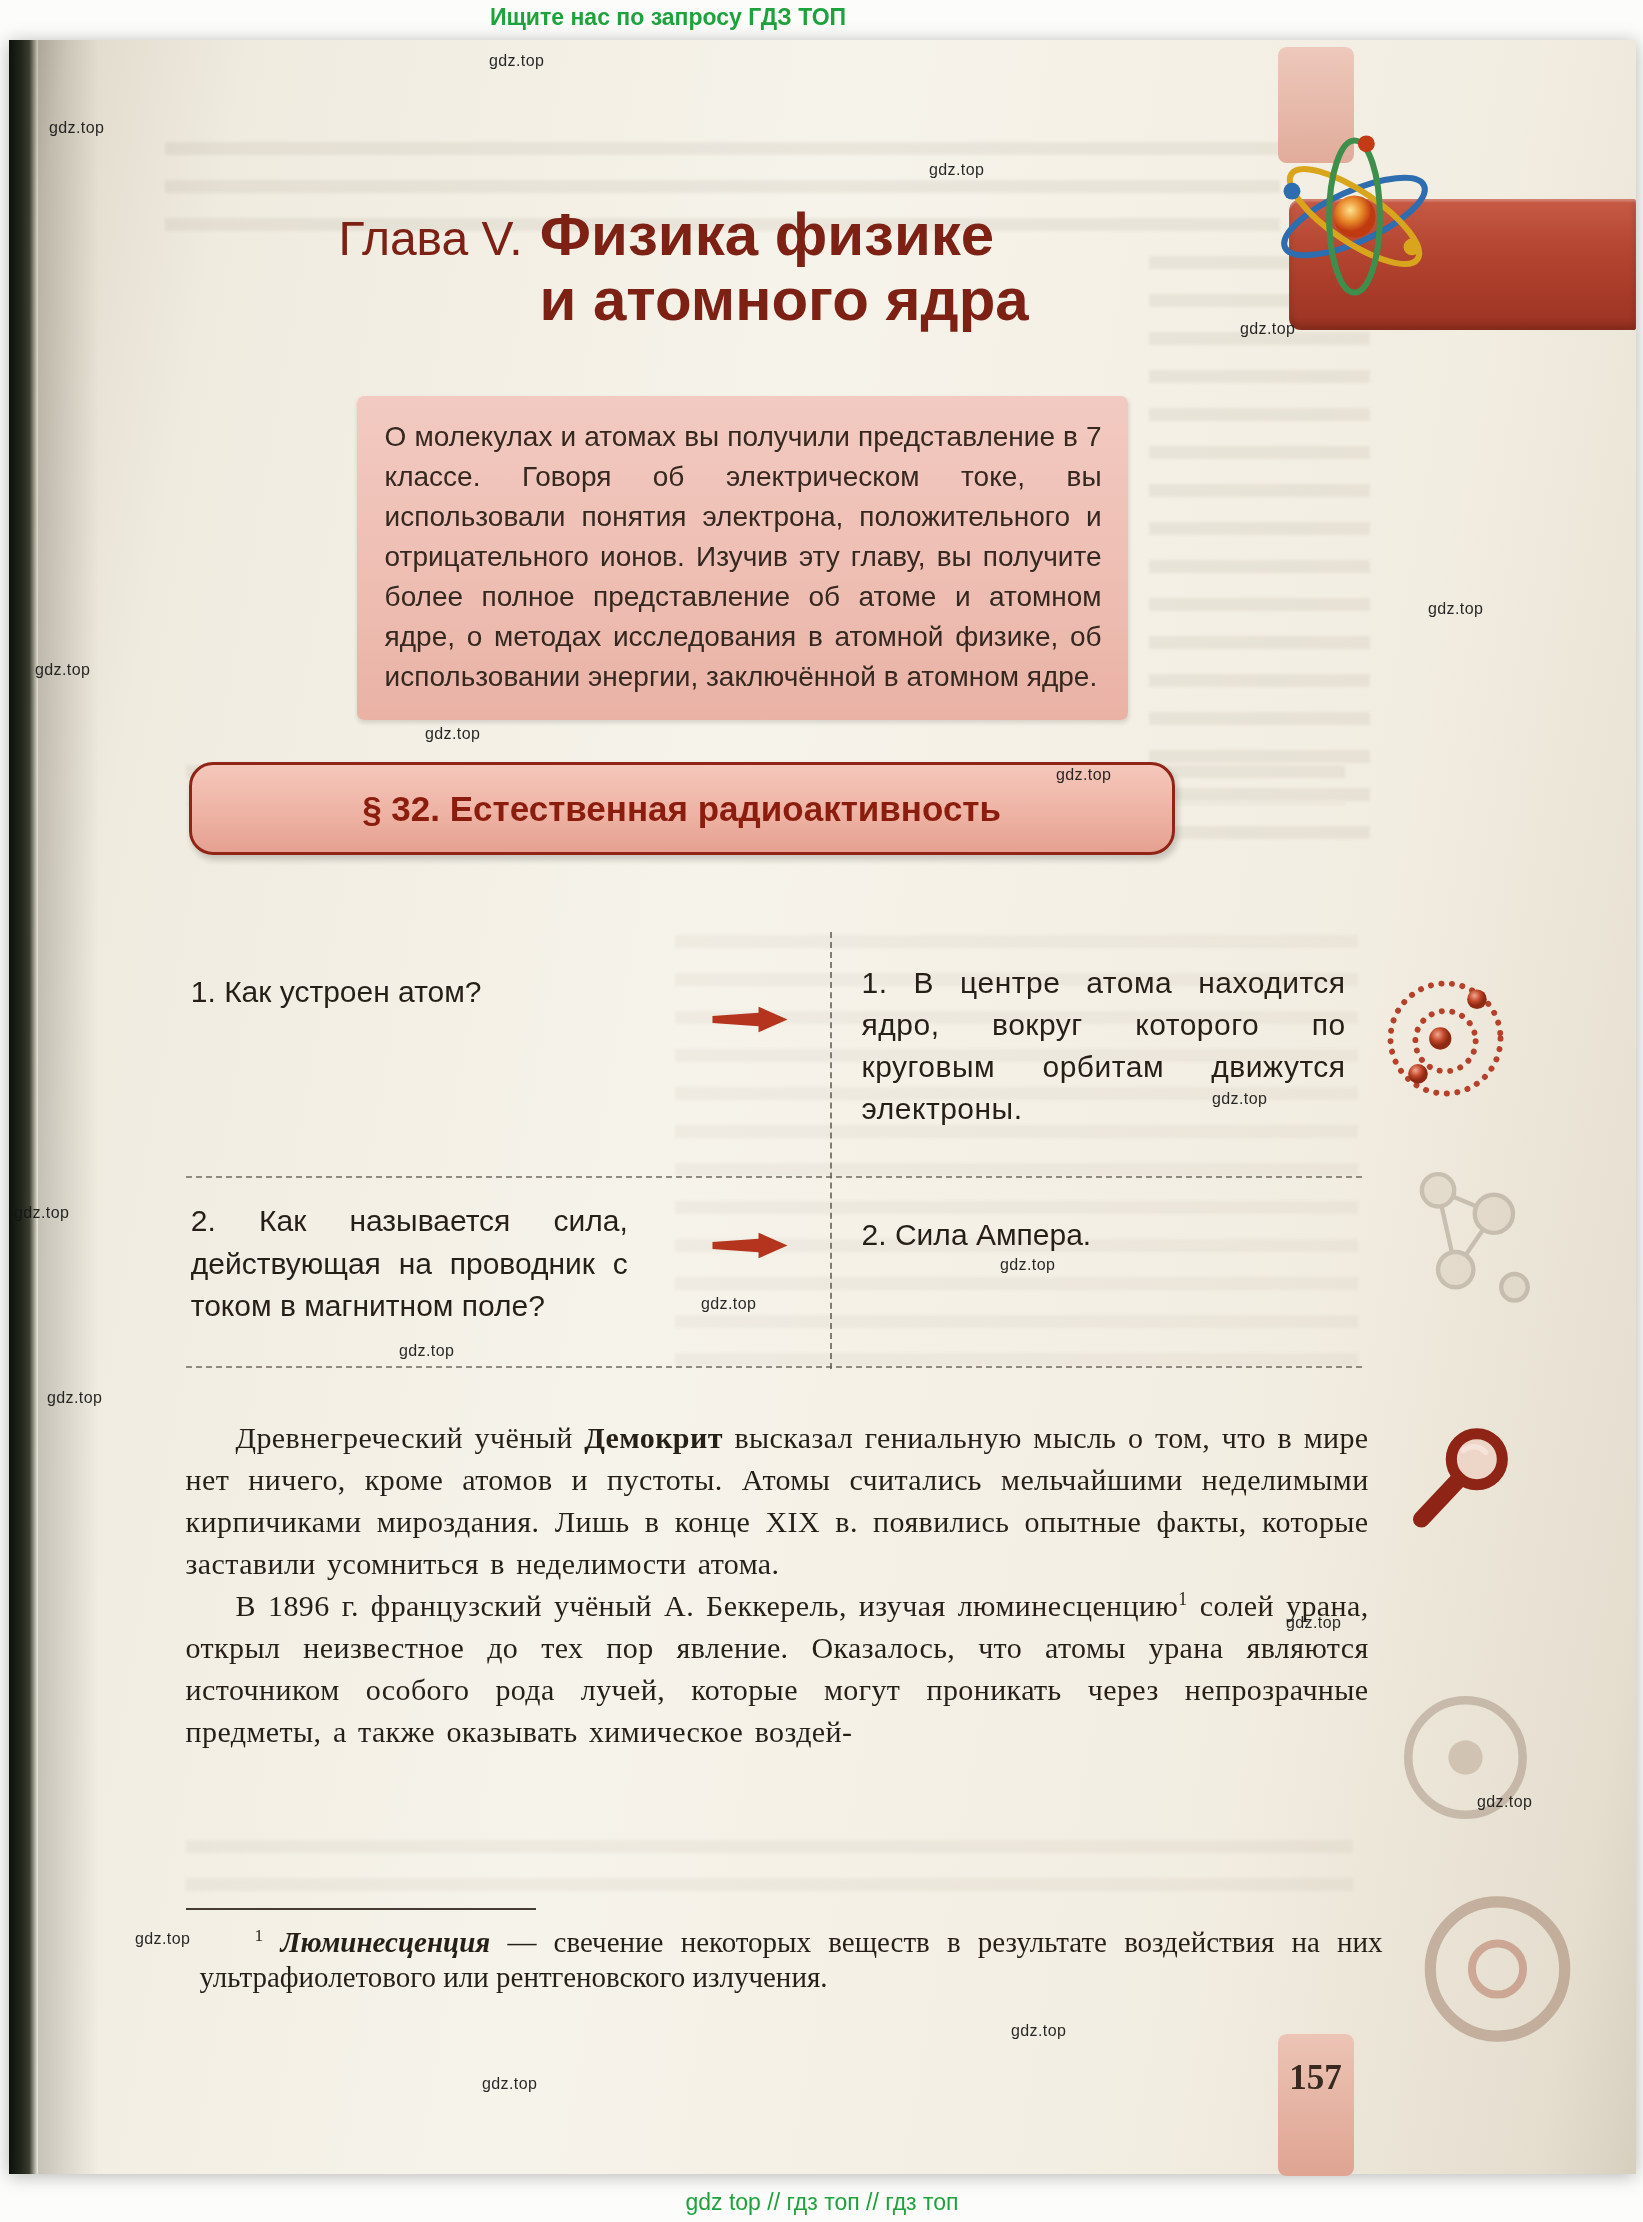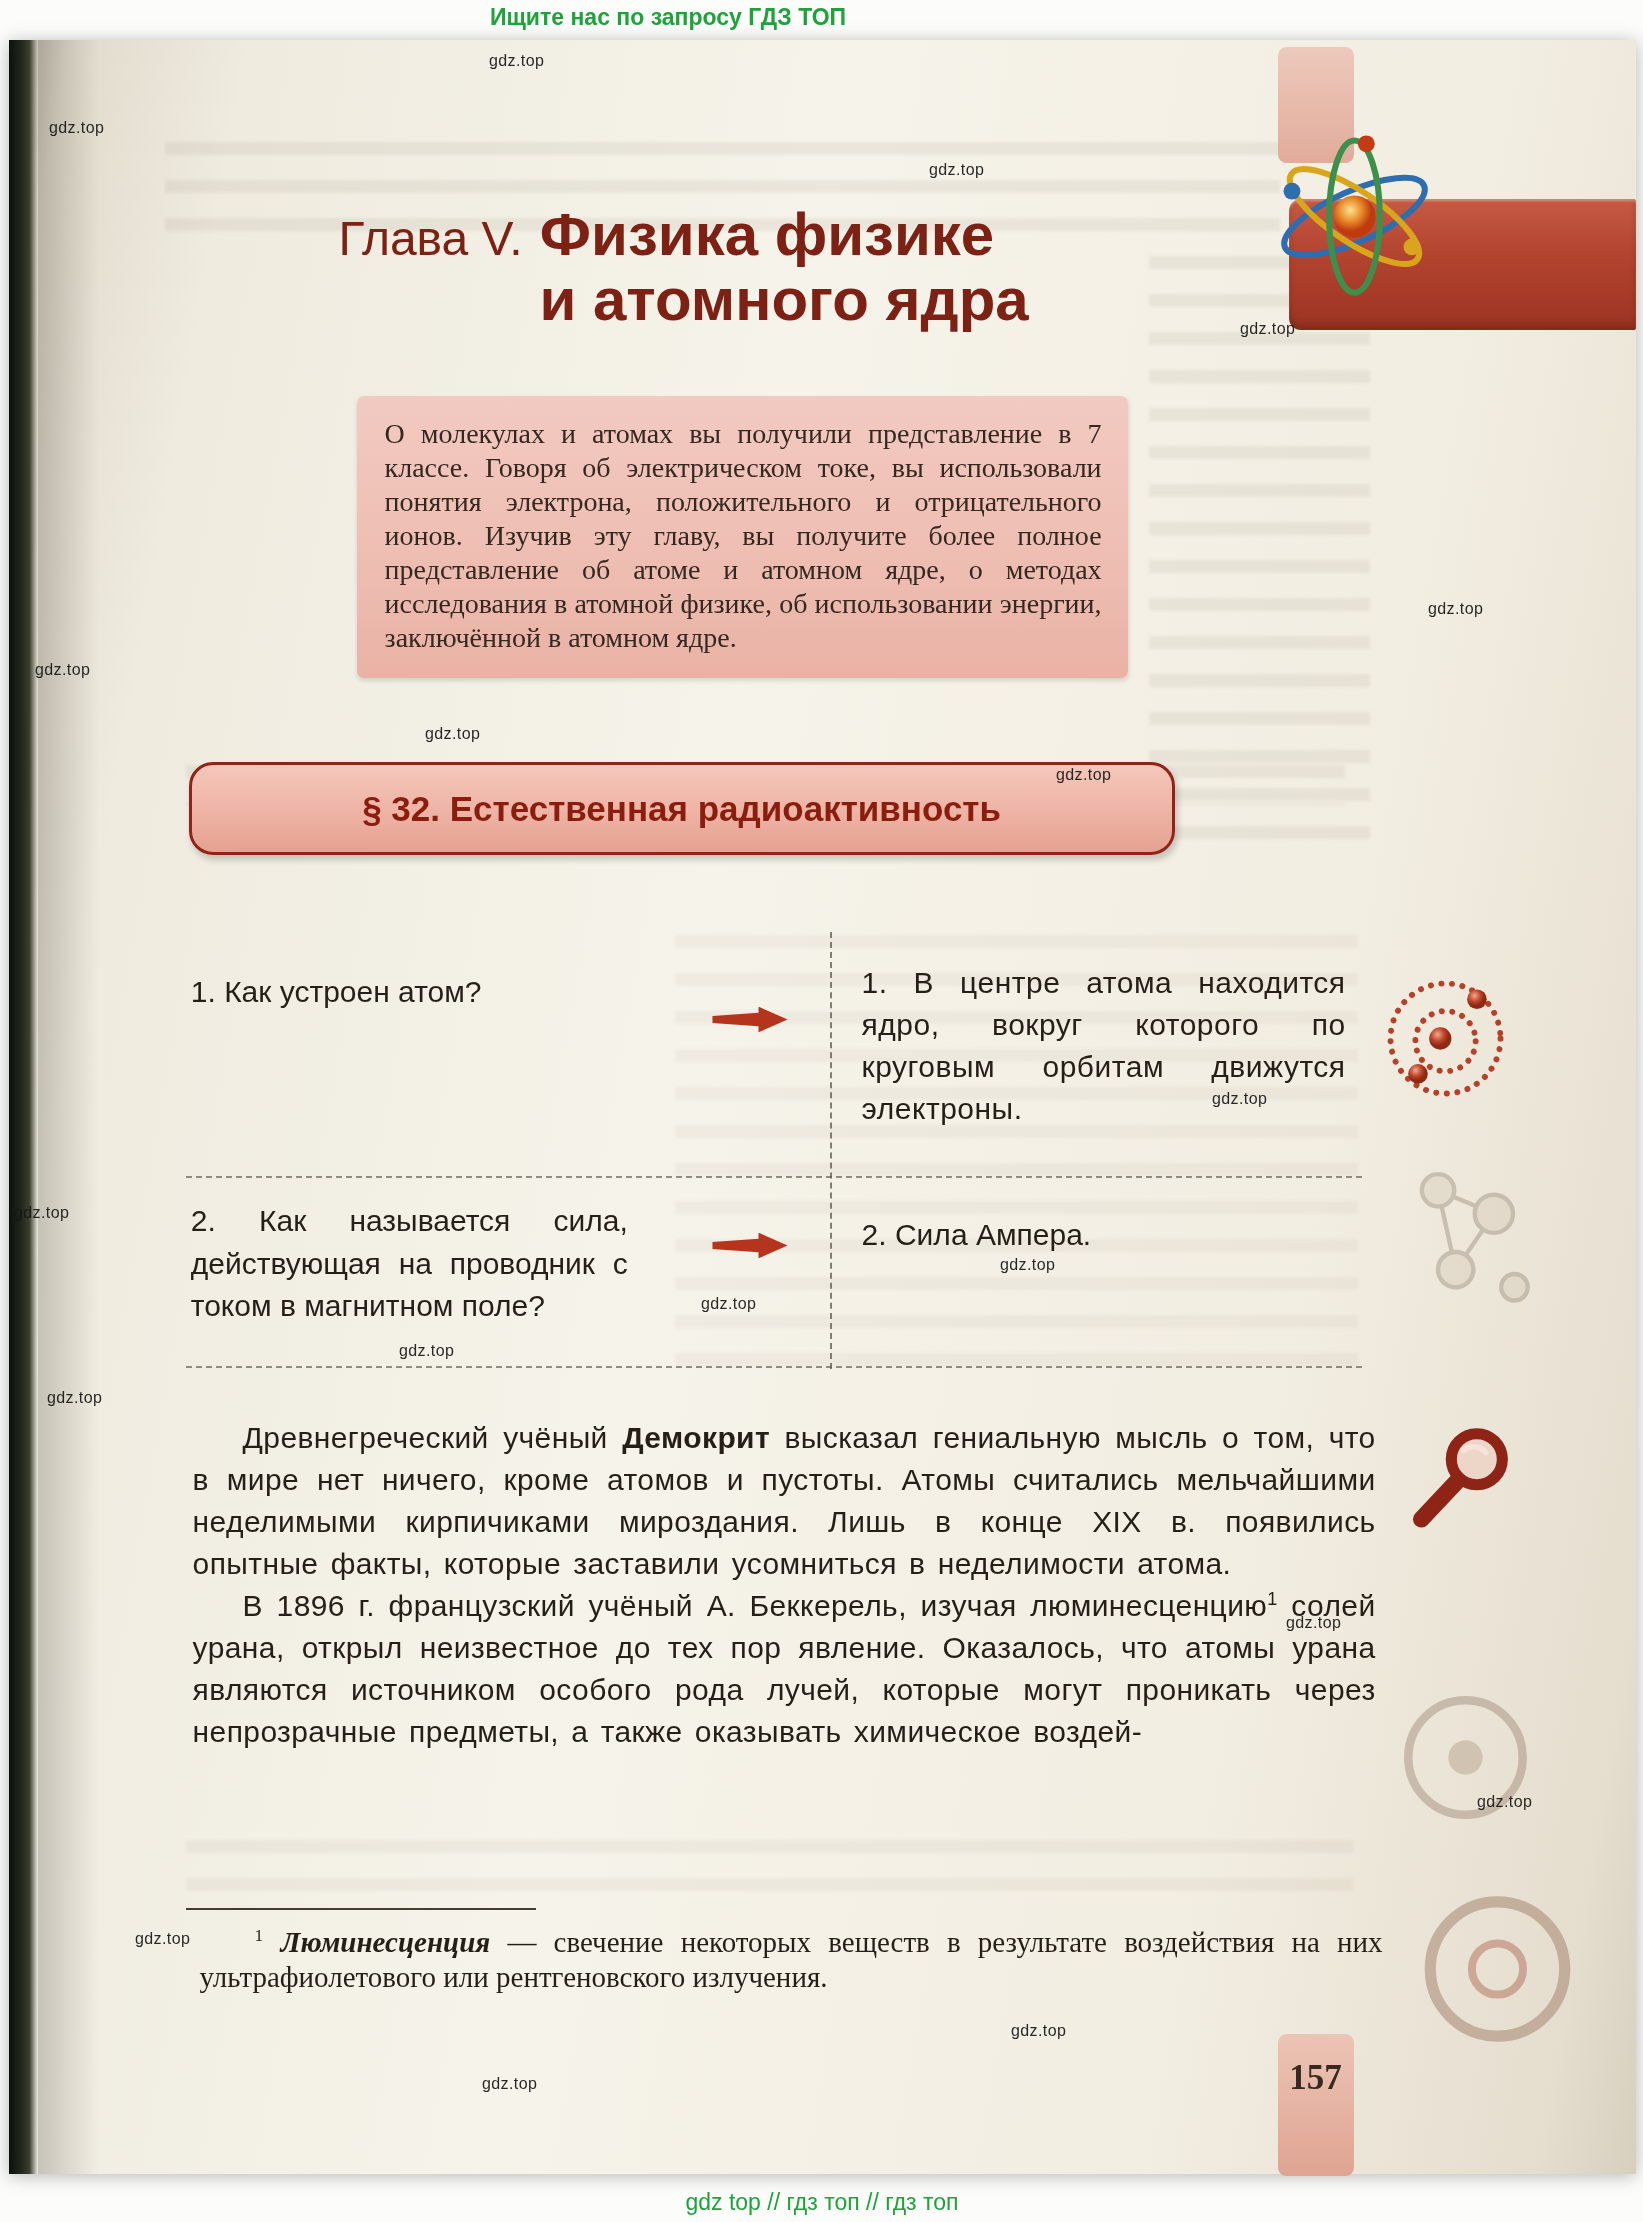--- a/index.html
+++ b/index.html
@@ -28,21 +28,21 @@
   .chapter-heading{position:absolute;left:330px;top:163px;width:830px;color:#7d2114;line-height:1.08;}
   .chapter-heading .l1{white-space:nowrap;}
   .chapter-label{font-size:48px;font-weight:400;margin-right:17.3px;}
   .chapter-title{font-size:60px;font-weight:700;}
   .chapter-heading .l2{font-size:60px;font-weight:700;text-align:center;padding-left:61px;}
 
   
   .intro-box{position:absolute;left:348px;top:356px;width:771px;box-sizing:border-box;
         background:linear-gradient(180deg,#f2cac1 0%,#eebdb2 60%,#e9b2a5 100%);
         border-radius:7px;padding:21px 26px 22.5px 28px;box-shadow:0.9px 2.6px 4.3px rgba(0,0,0,.12);}
-  .intro-text{font-size:28px;line-height:34px;text-align:justify;color:#342820;font-family:Liberation Serif, serif;}
+  .intro-text{font-size:28px;line-height:40px;text-align:justify;color:#342820;}
 
   
   .section-box{position:absolute;left:180px;top:722px;width:986px;height:93px;box-sizing:border-box;
         border:3.5px solid #8f2417;border-radius:24px;
         background:linear-gradient(180deg,#f4c7bb 0%,#eeb3a4 55%,#e5a191 100%);
         display:flex;align-items:center;justify-content:center;
         box-shadow:2.6px 4.3px 6px rgba(0,0,0,.18);}
   .section-title{font-size:35px;font-weight:700;color:#8a1d0e;}
 
   
@@ -52,22 +52,22 @@
   .review .hline2{position:absolute;left:0;top:439px;width:1176px;border-top:2.6px dashed rgba(90,85,75,.65);}
   .review .q1{position:absolute;left:5.2px;top:48px;width:553px;}
   .review .a1{position:absolute;left:676px;top:35px;width:484px;text-align:justify;line-height:1.40;letter-spacing:0.5px;}
   .review .q2{position:absolute;left:5.2px;top:273px;width:437px;text-align:justify;line-height:1.42;}
   .review .a2{position:absolute;left:676px;top:291px;}
   .arrow{position:absolute;width:80px;height:29px;}
   .arrow.one{left:524px;top:78px;}
   .arrow.two{left:524px;top:304px;}
 
   
-  .body-text{position:absolute;left:184px;top:1377px;width:1183px;
-        font-family:Liberation Sans, sans-serif;font-size:30px;line-height:42px;
+  .body-text{position:absolute;left:177px;top:1377px;width:1183px;
+        font-family:Liberation Serif, serif;font-size:30px;line-height:42px;
         text-align:justify;color:#251f18;letter-spacing:0.4px;word-spacing:3.5px;}
   .body-text p{margin:0;text-indent:50px;}
   .body-text sup{font-size:60%;line-height:0;}
 
   
   .footnote-rule{position:absolute;left:177px;top:1868px;width:350px;border-top:2.6px solid #453d33;}
   .footnote{position:absolute;left:191px;top:1885px;width:1183px;
         font-family:"Liberation Serif",serif;font-size:29px;line-height:35px;
         text-align:justify;color:#261f18;text-indent:55px;}
   .footnote sup{font-size:60%;line-height:0;}

